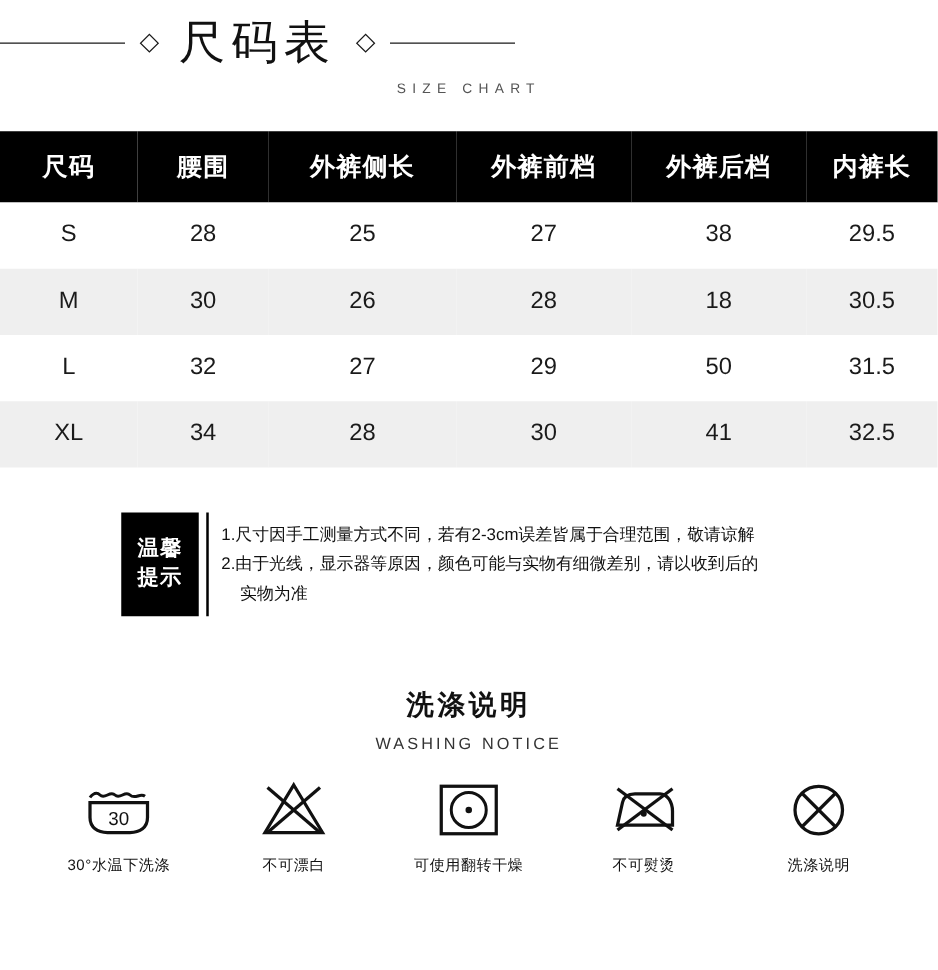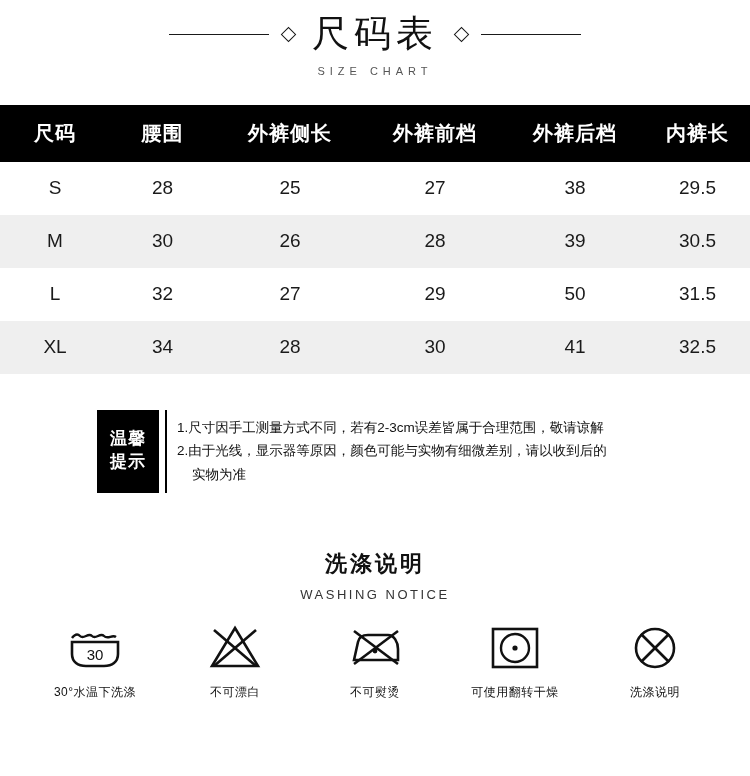--- a/index.html
+++ b/index.html
@@ -21,21 +21,20 @@
   }
 
   
   .header {
     padding-top: 14px;
     text-align: center;
   }
   .title-row {
     display: flex;
     align-items: center;
-    justify-content: center;
     gap: 14px;
   }
   .rule {
     width: 100px;
     height: 1px;
     background: #1a1a1a;
   }
   .diamond {
     width: 9px;
     height: 9px;
@@ -215,21 +214,21 @@
           <td>25</td>
           <td>27</td>
           <td>38</td>
           <td>29.5</td>
         </tr>
         <tr class="alt">
           <td>M</td>
           <td>30</td>
           <td>26</td>
           <td>28</td>
-          <td>39</td>
+          <td>18</td>
           <td>30.5</td>
         </tr>
         <tr>
           <td>L</td>
           <td>32</td>
           <td>27</td>
           <td>29</td>
           <td>50</td>
           <td>31.5</td>
         </tr>
@@ -281,43 +280,43 @@
             <line x1="10" y1="8" x2="52" y2="44" stroke="#111" stroke-width="2.6"></line>
             <line x1="52" y1="8" x2="10" y2="44" stroke="#111" stroke-width="2.6"></line>
           </svg>
         </div>
         <div class="icon-caption">不可漂白</div>
       </div>
 
       <div class="icon-cell">
         <div class="icon-box">
           <svg width="62" height="50" viewBox="0 0 62 50">
+            <rect x="9" y="7" width="44" height="38" fill="none" stroke="#111" stroke-width="2.6"></rect>
+            <circle cx="31" cy="26" r="14" fill="none" stroke="#111" stroke-width="2.4"></circle>
+            <circle cx="31" cy="26" r="2.6" fill="#111"></circle>
+          </svg>
+        </div>
+        <div class="icon-caption">可使用翻转干燥</div>
+      </div>
+
+      <div class="icon-cell">
+        <div class="icon-box">
+          <svg width="62" height="50" viewBox="0 0 62 50">
             <path d="M10 38 L14 20 C15 15 19 13 24 13 L44 13 C50 13 54 20 54 27 L54 38 Z" fill="none" stroke="#111" stroke-width="2.6"></path>
             <circle cx="31" cy="29" r="2.4" fill="#111"></circle>
             <line x1="10" y1="9" x2="54" y2="42" stroke="#111" stroke-width="2.6"></line>
             <line x1="54" y1="9" x2="10" y2="42" stroke="#111" stroke-width="2.6"></line>
           </svg>
         </div>
         <div class="icon-caption">不可熨烫</div>
       </div>
 
       <div class="icon-cell">
         <div class="icon-box">
           <svg width="62" height="50" viewBox="0 0 62 50">
-            <rect x="9" y="7" width="44" height="38" fill="none" stroke="#111" stroke-width="2.6"></rect>
-            <circle cx="31" cy="26" r="14" fill="none" stroke="#111" stroke-width="2.4"></circle>
-            <circle cx="31" cy="26" r="2.6" fill="#111"></circle>
-          </svg>
-        </div>
-        <div class="icon-caption">可使用翻转干燥</div>
-      </div>
-
-      <div class="icon-cell">
-        <div class="icon-box">
-          <svg width="62" height="50" viewBox="0 0 62 50">
             <circle cx="31" cy="26" r="19" fill="none" stroke="#111" stroke-width="2.6"></circle>
             <line x1="17" y1="12" x2="45" y2="40" stroke="#111" stroke-width="2.6"></line>
             <line x1="45" y1="12" x2="17" y2="40" stroke="#111" stroke-width="2.6"></line>
           </svg>
         </div>
         <div class="icon-caption">洗涤说明</div>
       </div>
 
     </div>
   </div>

